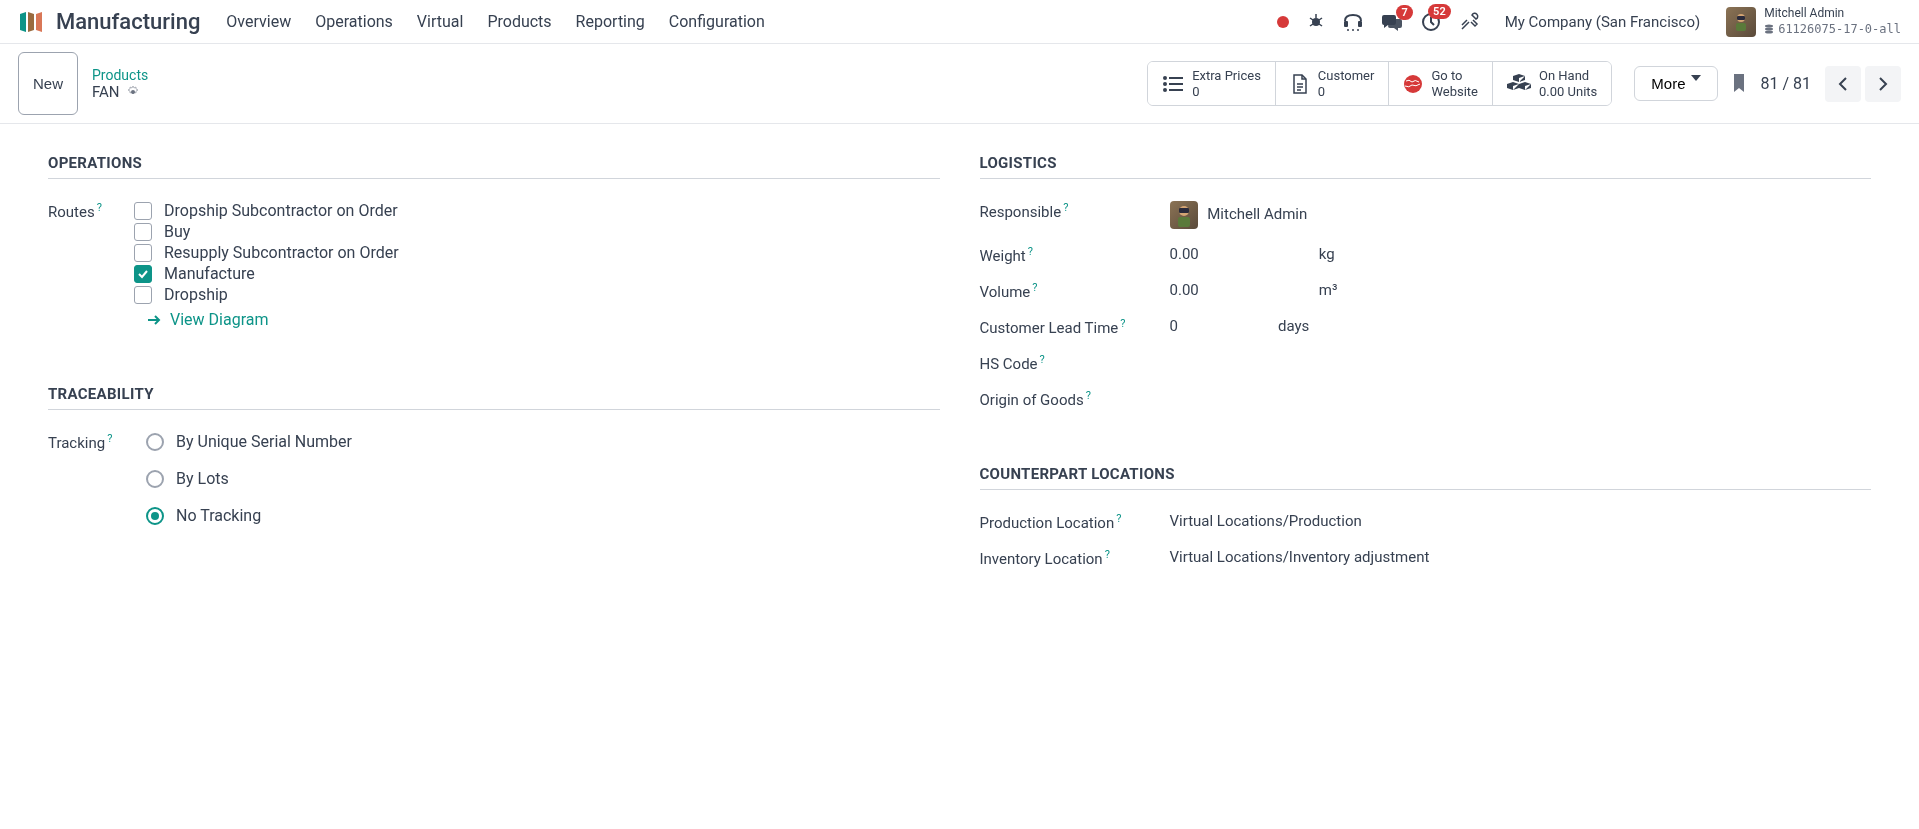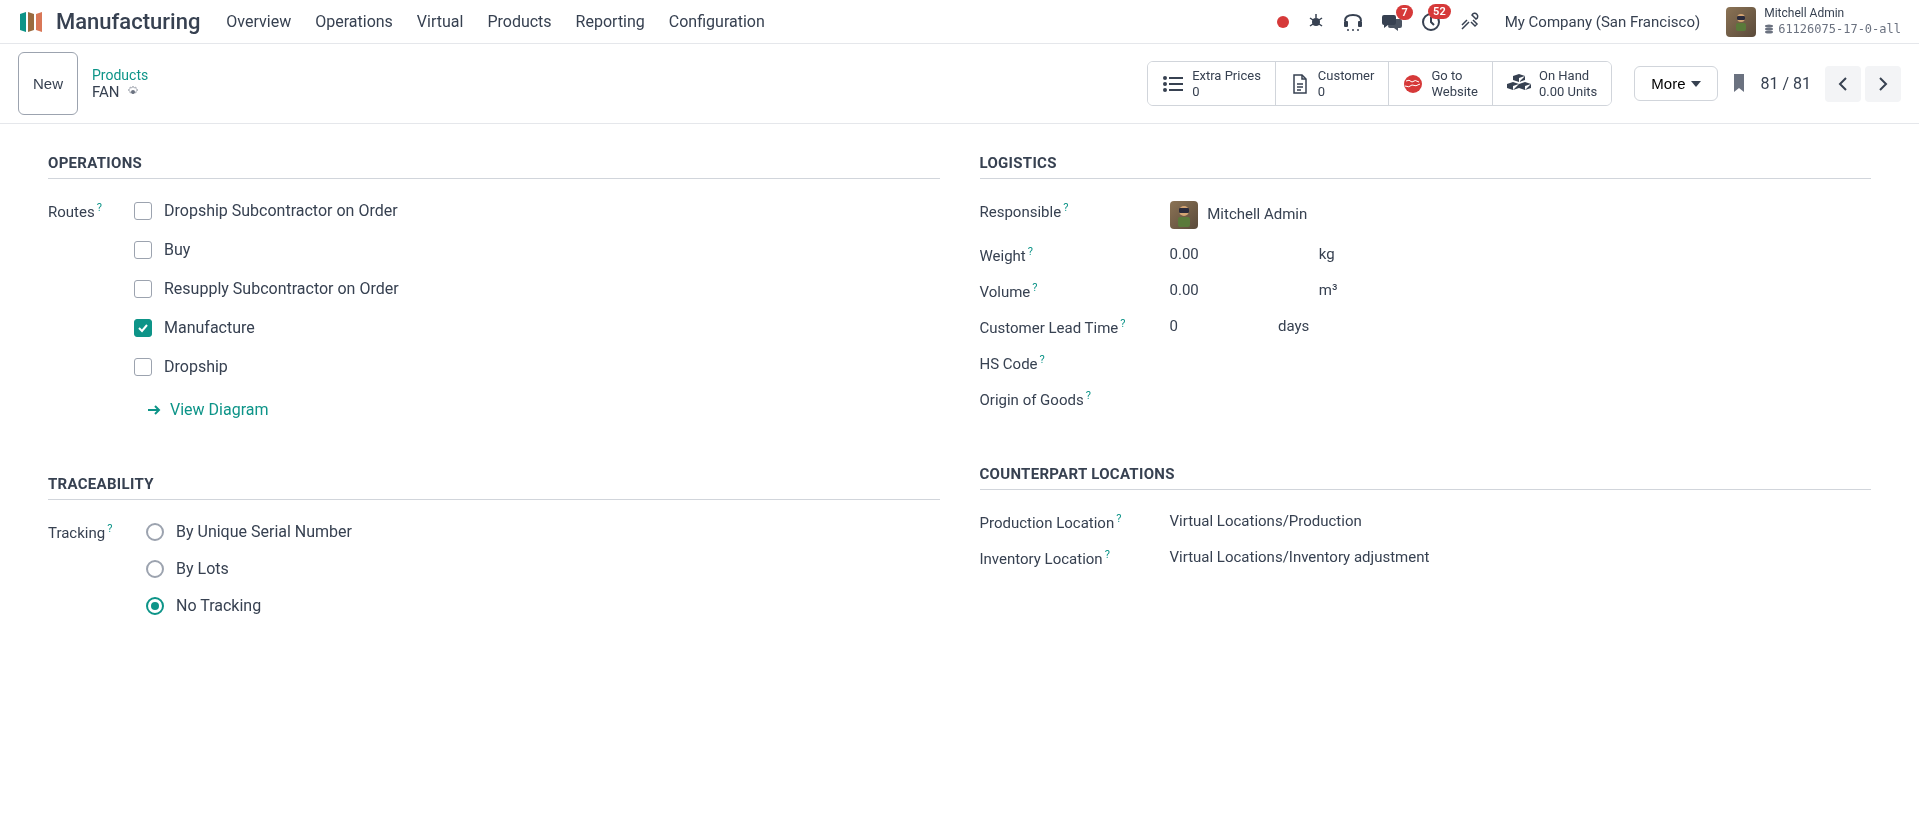--- a/index.html
+++ b/index.html
@@ -20,32 +20,32 @@
 .user-db { font-family: monospace; color: #6b7280; display: flex; align-items: center; gap: 4px; }
 .secondbar { display: flex; align-items: center; padding: 8px 18px; border-bottom: 1px solid #e5e7eb; gap: 14px; }
 .new-btn { border: 1px solid #9ca3af; background: #fff; color: #374151; padding: 22px 14px; border-radius: 6px; font-size: 15px; cursor: pointer; }
 .breadcrumb { display: flex; flex-direction: column; }
 .breadcrumb-link { color: #0d9488; font-size: 14px; cursor: pointer; }
 .breadcrumb-curr { color: #374151; font-size: 15px; display: flex; align-items: center; gap: 6px; }
 .stat-group { display: flex; margin-left: auto; border: 1px solid #d1d5db; border-radius: 6px; overflow: hidden; }
 .stat-btn { display: flex; align-items: center; gap: 8px; padding: 6px 14px; border-right: 1px solid #d1d5db; cursor: pointer; background: #fff; }
 .stat-btn:last-child { border-right: none; }
 .stat-text { display: flex; flex-direction: column; font-size: 13px; line-height: 1.2; color: #374151; }
-.more-btn { border: 1px solid #d1d5db; background: #fff; padding: 8px 16px; border-radius: 6px; font-size: 15px; cursor: pointer; margin-left: 8px; display: flex; align-items: center; gap: 6px; }
+.more-btn { border: 1px solid #d1d5db; background: #fff; padding: 8px 16px; border-radius: 6px; font-size: 15px; cursor: pointer; margin-left: 8px; display: flex; align-items: flex-start; gap: 6px; }
 .pager-area { margin-left: auto; display: flex; align-items: center; gap: 14px; }
 .pager-text { font-size: 16px; color: #374151; }
 .pager-btns { display: flex; gap: 4px; }
 .pager-btn { width: 36px; height: 36px; background: #f3f4f6; border: none; border-radius: 4px; cursor: pointer; display: flex; align-items: center; justify-content: center; font-size: 18px; color: #374151; }
 .content { display: grid; grid-template-columns: 1fr 1fr; gap: 40px; padding: 30px 48px; }
 .section-title { font-size: 15px; font-weight: 700; color: #374151; border-bottom: 1px solid #d1d5db; padding-bottom: 6px; margin-bottom: 22px; letter-spacing: 0.3px; }
 .field-row { display: flex; margin-bottom: 16px; align-items: flex-start; }
 .field-label { width: 190px; font-size: 15px; color: #374151; position: relative; }
 .help-q { color: #0d9488; font-size: 11px; vertical-align: super; margin-left: 2px; }
 .field-value { flex: 1; font-size: 15px; color: #374151; }
-.checkbox-list { display: flex; flex-direction: column; gap: 20px; text-align: center; }
+.checkbox-list { display: flex; flex-direction: column; gap: 2px; text-align: center; }
 .checkbox-item { display: flex; align-items: center; gap: 12px; font-size: 16px; cursor: pointer; }
 .cb { width: 18px; height: 18px; border: 1.5px solid #9ca3af; border-radius: 3px; display: flex; align-items: center; justify-content: center; flex-shrink: 0; }
 .cb.checked { background: #0d9488; border-color: #0d9488; color: #fff; }
 .view-diagram { color: #0d9488; display: flex; align-items: center; gap: 8px; cursor: pointer; font-size: 16px; margin-left: 12px; margin-top: 4px; }
 .radio-list { display: flex; flex-direction: column; gap: 18px; }
 .radio-item { display: flex; align-items: center; gap: 12px; font-size: 16px; cursor: pointer; }
 .rb { width: 18px; height: 18px; border: 2px solid #9ca3af; border-radius: 50%; display: flex; align-items: center; justify-content: center; flex-shrink: 0; }
 .rb.checked { border-color: #0d9488; }
 .rb.checked::after { content: ""; width: 8px; height: 8px; background: #0d9488; border-radius: 50%; }
 .with-unit { display: flex; gap: 120px; }

